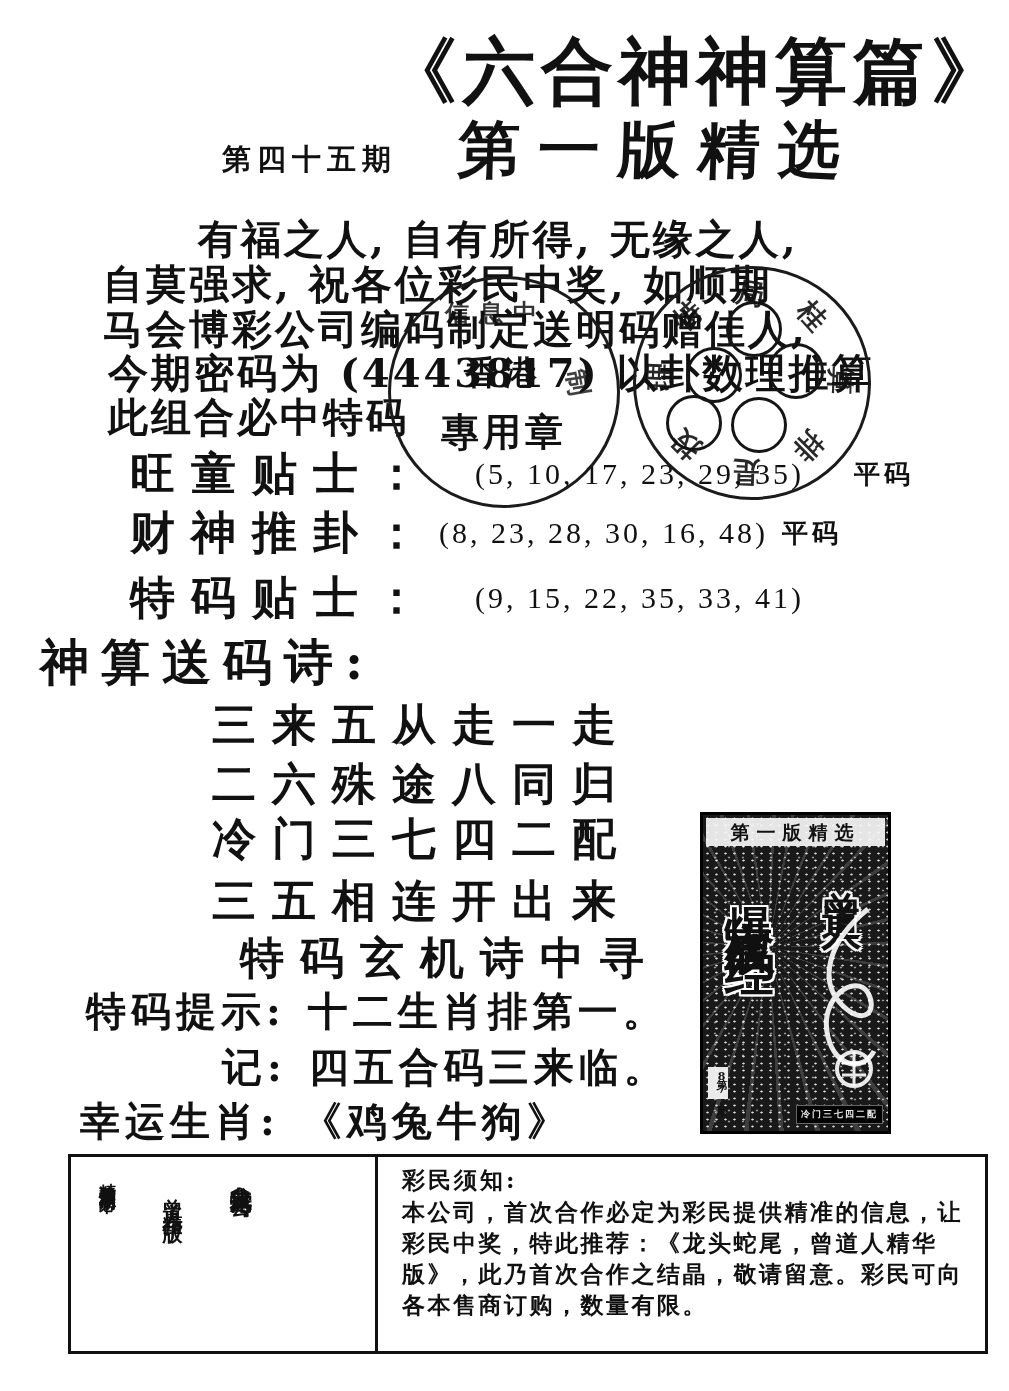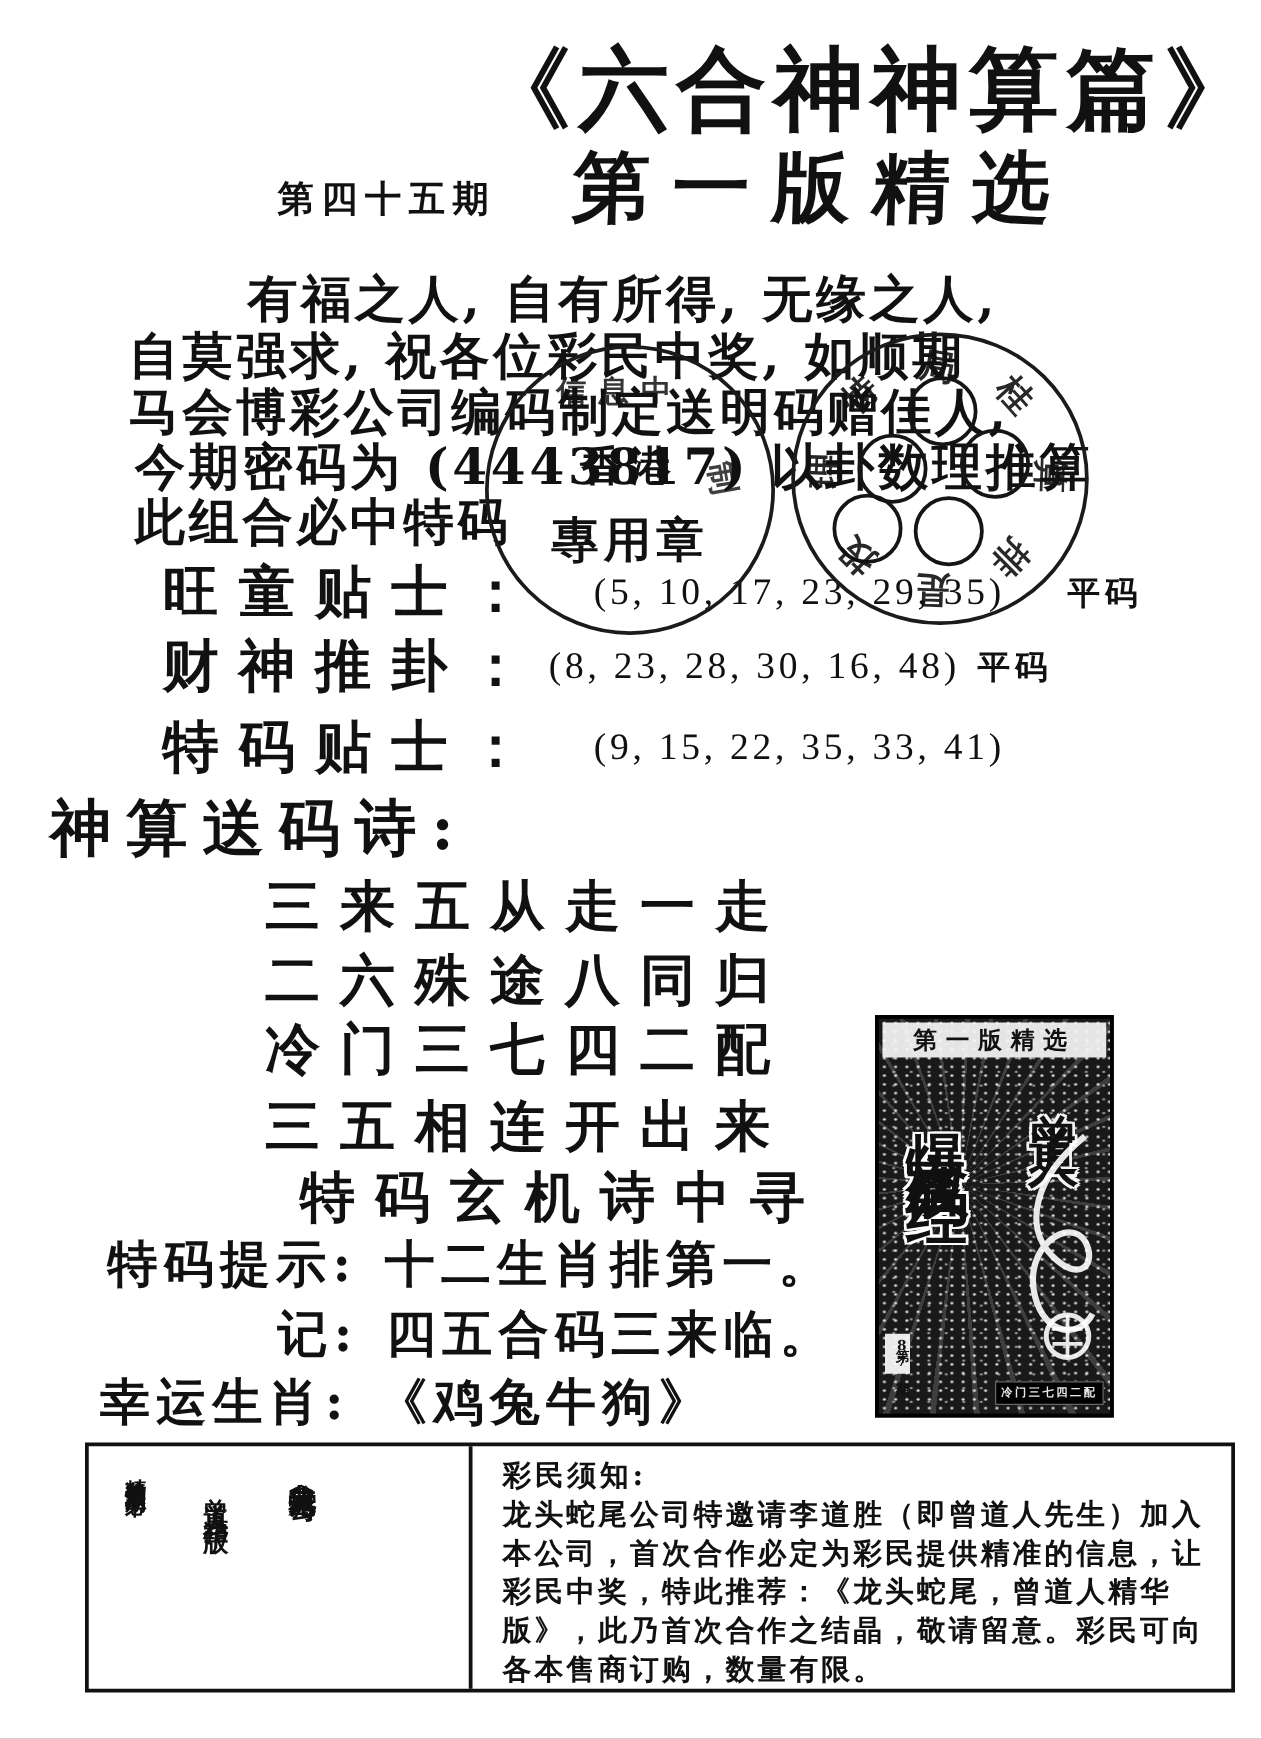--- a/index.html
+++ b/index.html
@@ -179,21 +179,20 @@
   </div>
 
   <div class="abs fbox">
     <div class="fbox-left">
       <div class="vcol vcol-1">龙头蛇尾公司《</div>
       <div class="vcol vcol-2">曾道人精华版</div>
       <div class="vcol vcol-3">精确透露期期必中</div>
     </div>
     <div class="fbox-right">
       <div class="notice-heading">彩民须知:</div>
-      <div class="notice-line">龙头蛇尾公司特邀请李道胜（即曾道人先生）加入</div>
       <div class="notice-line">本公司，首次合作必定为彩民提供精准的信息，让</div>
       <div class="notice-line">彩民中奖，特此推荐：《龙头蛇尾，曾道人精华</div>
       <div class="notice-line">版》，此乃首次合作之结晶，敬请留意。彩民可向</div>
       <div class="notice-line">各本售商订购，数量有限。</div>
     </div>
   </div>
 
 </div>
 
 </body></html>

